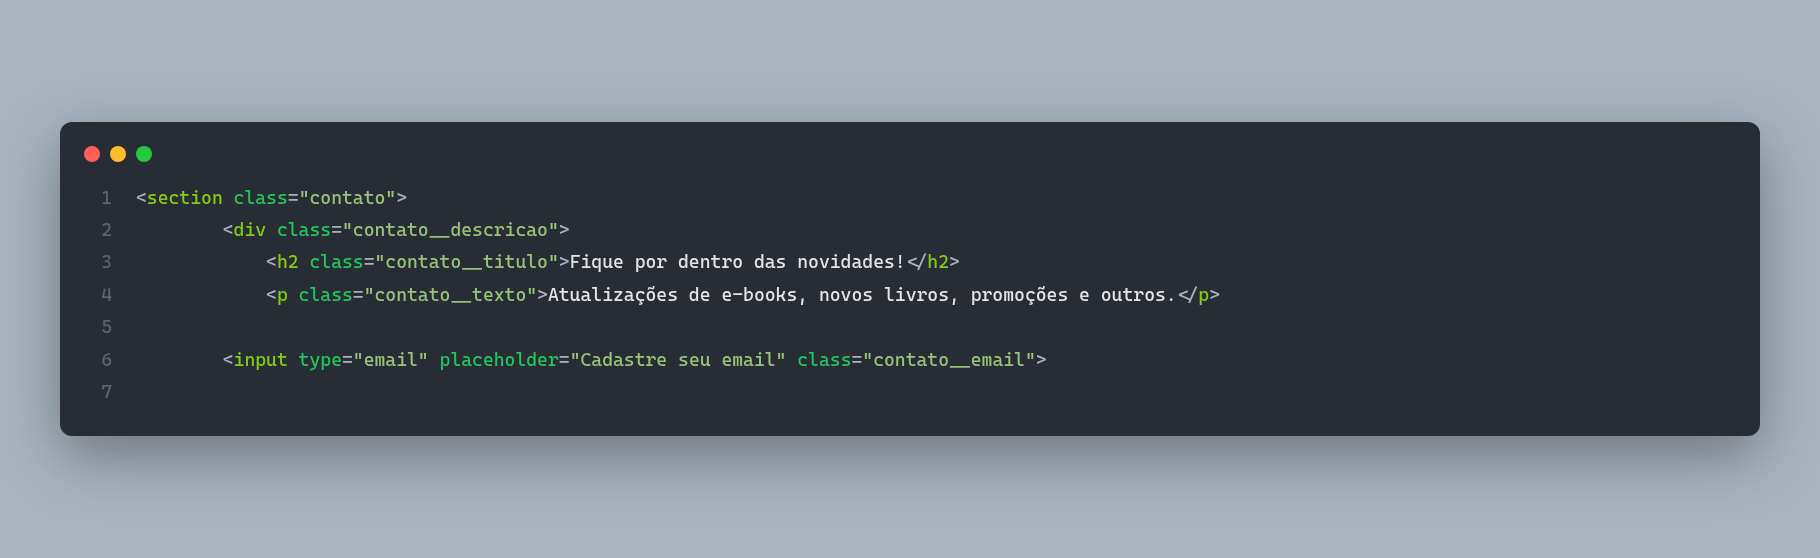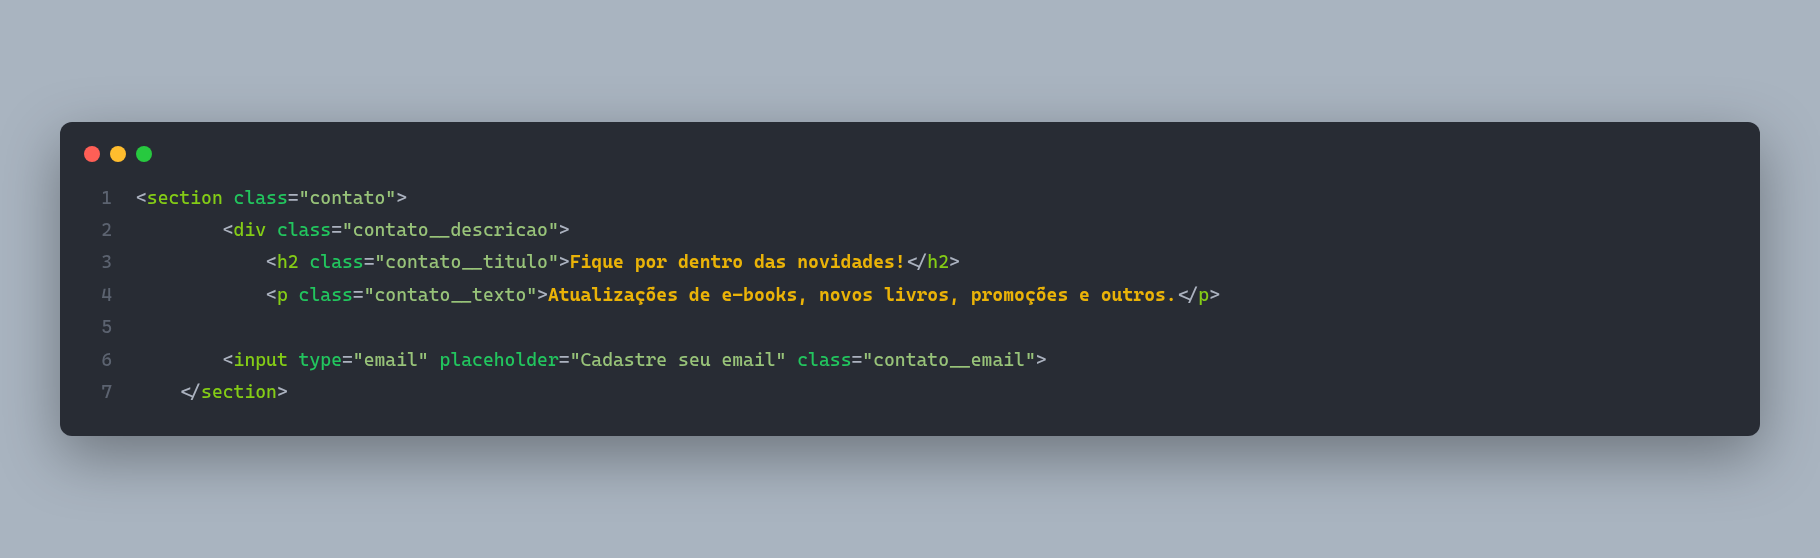--- a/index.html
+++ b/index.html
@@ -55,21 +55,21 @@
   }
   .content {
     white-space: pre;
     color: #abb2bf;
   }
   .punc { color: #abb2bf; }
   .tag { color: #84cc16; }
   .attr { color: #22c55e; }
   .eq { color: #abb2bf; }
   .str { color: #98c379; }
-  .text { color: #eab308; font-weight: bold; }
+  .text { color: #e5e5e5; }
 </style>
 </head>
 <body>
 
 <div class="window">
   <div class="titlebar">
     <div class="dot dot-red"></div>
     <div class="dot dot-yellow"></div>
     <div class="dot dot-green"></div>
   </div>
@@ -92,16 +92,15 @@
       </div>
       <div class="line">
         <span class="lineno">5</span>
       </div>
       <div class="line">
         <span class="lineno">6</span>
         <span class="content"><span>        </span><span class="punc">&lt;</span><span class="tag">input</span><span class="text"> </span><span class="attr">type</span><span class="eq">=</span><span class="str">"email"</span><span class="text"> </span><span class="attr">placeholder</span><span class="eq">=</span><span class="str">"Cadastre seu email"</span><span class="text"> </span><span class="attr">class</span><span class="eq">=</span><span class="str">"contato__email"</span><span class="punc">&gt;</span></span>
       </div>
       <div class="line">
         <span class="lineno">7</span>
-        <span class="content"><span>    </span><span class="punc">&lt;/</span><span class="tag">section</span><span class="punc">&gt;</span></span>
       </div>
     </div>
 </div>
 
 </body></html>

